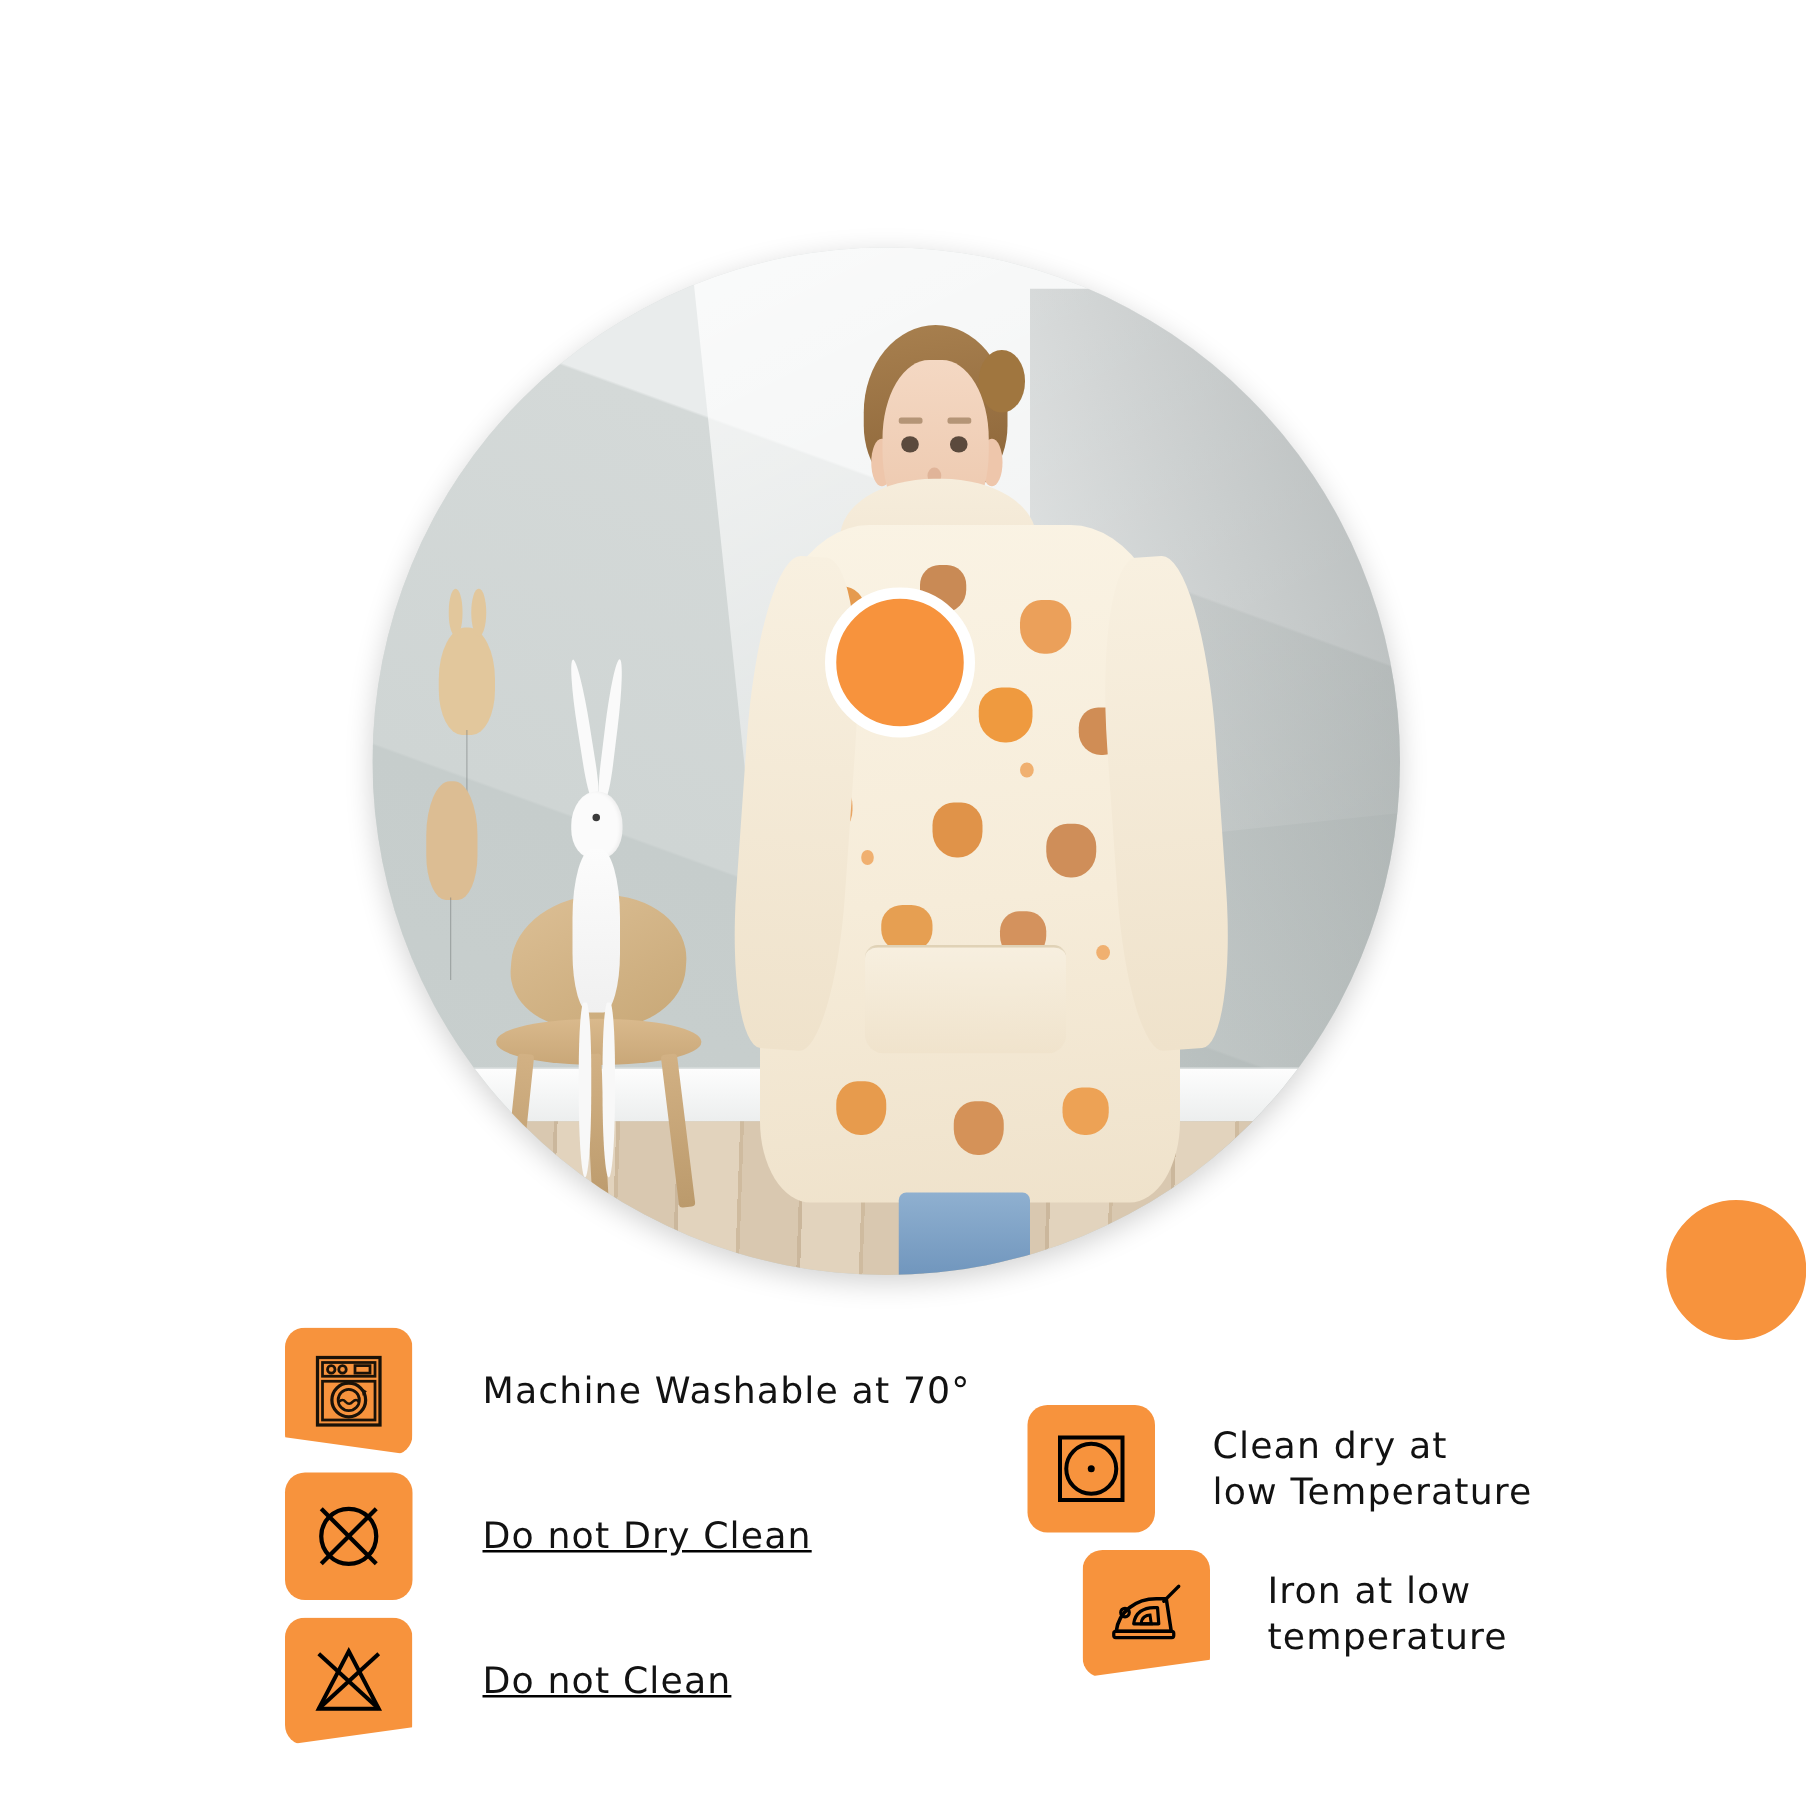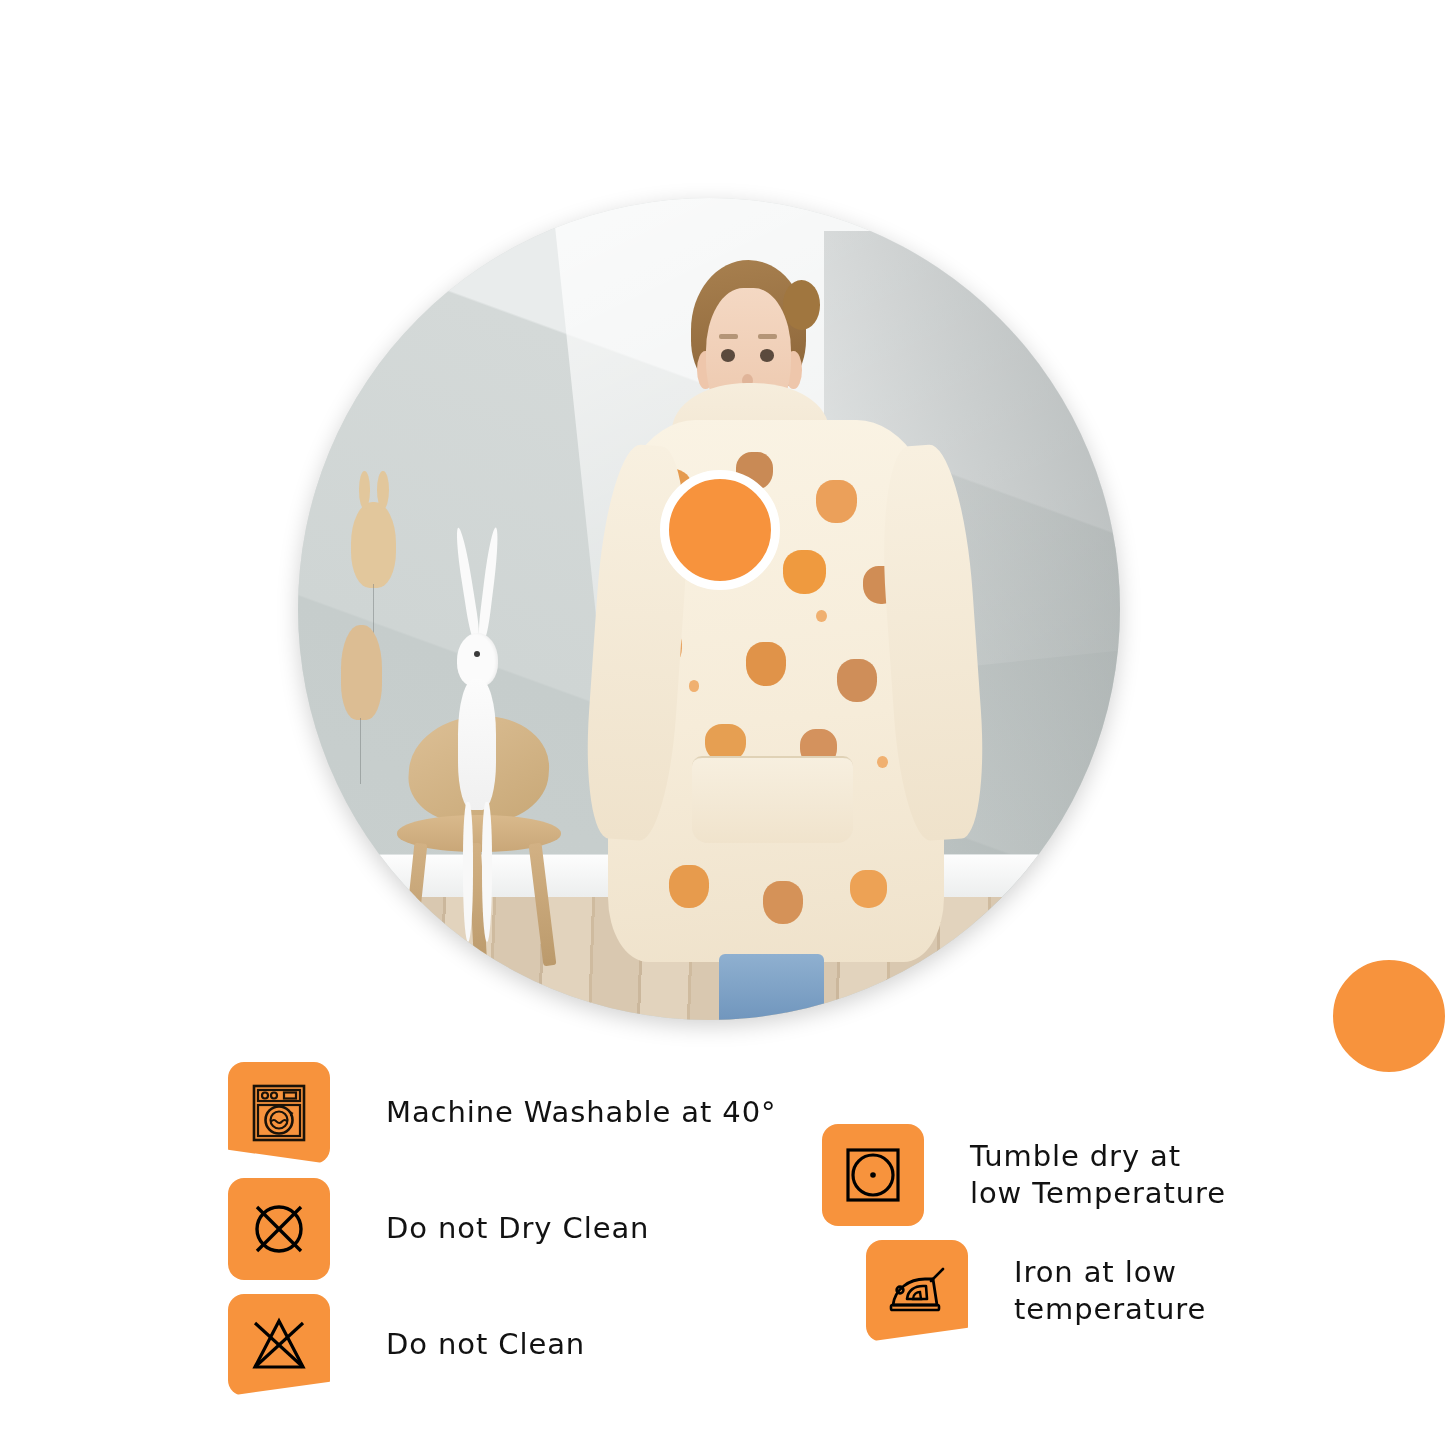--- a/index.html
+++ b/index.html
@@ -305,21 +305,21 @@
     color: #121212;
     font-family: "DejaVu Sans", "Liberation Sans", sans-serif;
     font-size: 29px;
     font-weight: 400;
     letter-spacing: 0.9px;
     line-height: 1.28;
     white-space: pre-line;
   }
   .care-label.two-line { font-size: 29px; }
 
-  .col-left .care-row + .care-row { margin-top: 14px; }
+  .col-left .care-row + .care-row { margin-top: 14px; text-decoration: underline; }
   .col-right .care-row + .care-row { margin-top: 14px; padding-left: 44px; }
 
   .col-left  .care-label { margin-left: 56px; }
   .col-right .care-label { margin-left: 46px; }
 </style>
 </head>
 <body>
 
 <div id="page">
 
@@ -411,21 +411,21 @@
             <circle cx="17" cy="13.5" r="3" fill="none" stroke="#1a1208" stroke-width="2.2"></circle>
             <circle cx="26" cy="13.5" r="3" fill="none" stroke="#1a1208" stroke-width="2.2"></circle>
             <rect x="36" y="10.5" width="12" height="6" fill="none" stroke="#1a1208" stroke-width="2.2"></rect>
             <rect x="10" y="23" width="42" height="31" fill="none" stroke="#1a1208" stroke-width="2.2"></rect>
             <circle cx="31" cy="38" r="13.5" fill="none" stroke="#1a1208" stroke-width="2.6"></circle>
             <circle cx="31" cy="38" r="8.5" fill="none" stroke="#1a1208" stroke-width="2.2"></circle>
             <path d="M23 39.5 q3 -3 5.5 0 q3 3 5.5 0 q3 -3 5 0" fill="none" stroke="#1a1208" stroke-width="2"></path>
             <path d="M42 29 l3.5 2 l-3.5 3.5 z" fill="#1a1208"></path>
           </svg>
         </div>
-        <div class="care-label">Machine Washable at 40°</div>
+        <div class="care-label">Machine Washable at 70°</div>
       </div>
 
       <div class="care-row">
         <div class="badge">
           <svg width="64" height="64" viewBox="0 0 64 64">
             <circle cx="32" cy="32" r="22" fill="none" stroke="#000" stroke-width="3.4"></circle>
             <line x1="10" y1="10" x2="54" y2="54" stroke="#000" stroke-width="3.4"></line>
             <line x1="54" y1="10" x2="10" y2="54" stroke="#000" stroke-width="3.4"></line>
           </svg>
         </div>
@@ -448,21 +448,21 @@
     <div class="care-col col-right" style="top:62px;">
 
       <div class="care-row">
         <div class="badge">
           <svg width="62" height="62" viewBox="0 0 62 62">
             <rect x="6" y="6" width="50" height="50" fill="none" stroke="#000" stroke-width="3.2"></rect>
             <circle cx="31" cy="31" r="20" fill="none" stroke="#000" stroke-width="3.2"></circle>
             <circle cx="31" cy="31" r="2.8" fill="#000"></circle>
           </svg>
         </div>
-        <div class="care-label two-line">Tumble dry at
+        <div class="care-label two-line">Clean dry at
 low Temperature</div>
       </div>
 
       <div class="care-row">
         <div class="badge slant-up">
           <svg width="68" height="56" viewBox="0 0 68 56">
             <path d="M10 42 C12 26 26 16 42 16 L50 16 L54 42 Z" fill="none" stroke="#000" stroke-width="2.8" stroke-linejoin="round"></path>
             <rect x="8" y="42" width="48" height="5" rx="1.6" fill="none" stroke="#000" stroke-width="2.6"></rect>
             <path d="M24 36 C25 27 32 23 40 23 L43 23 L44 36 Z" fill="none" stroke="#000" stroke-width="2.6" stroke-linejoin="round"></path>
             <path d="M30 36 C30 31 34 29 37 29 L38 36 Z" fill="none" stroke="#000" stroke-width="2.4"></path>

